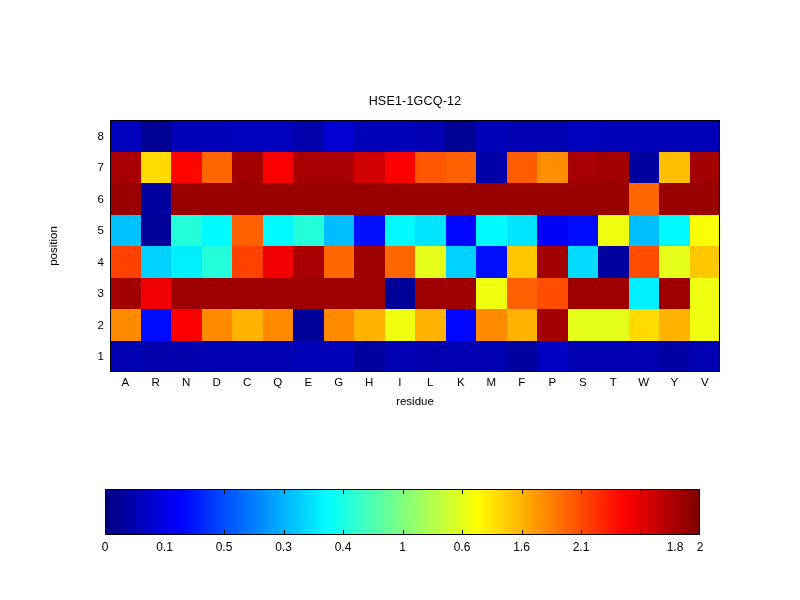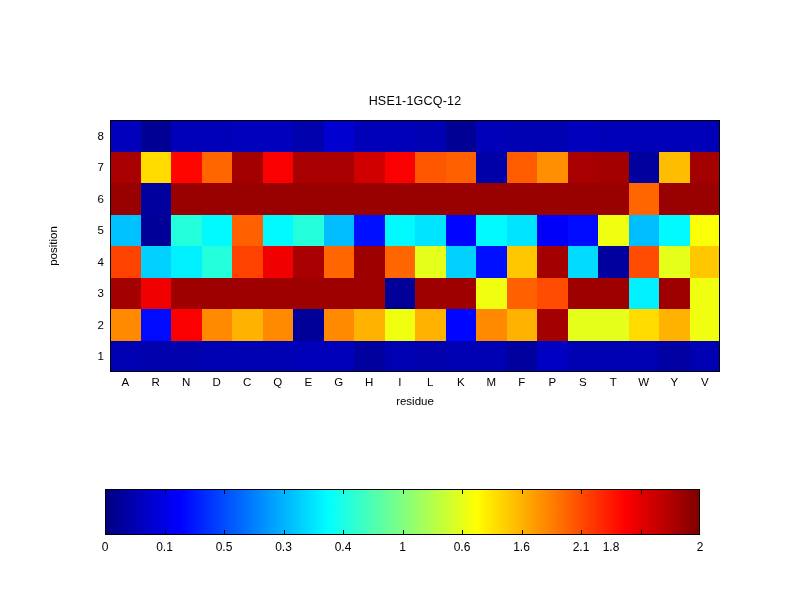--- a/index.html
+++ b/index.html
@@ -301,15 +301,15 @@
 
 <div class="cb-lbl" style="left: 105px;">0</div>
     <div class="cb-lbl" style="left: 164.5px;">0.1</div>
     <div class="cb-lbl" style="left: 224px;">0.5</div>
     <div class="cb-lbl" style="left: 283.5px;">0.3</div>
     <div class="cb-lbl" style="left: 343px;">0.4</div>
     <div class="cb-lbl" style="left: 402.5px;">1</div>
     <div class="cb-lbl" style="left: 462px;">0.6</div>
     <div class="cb-lbl" style="left: 521.5px;">1.6</div>
     <div class="cb-lbl" style="left: 581px;">2.1</div>
-    <div class="cb-lbl" style="left: 611px;">1.8</div>
+    <div class="cb-lbl" style="left: 675px;">1.8</div>
     <div class="cb-lbl" style="left: 700px;">2</div>
   </div>
 
 </body></html>

